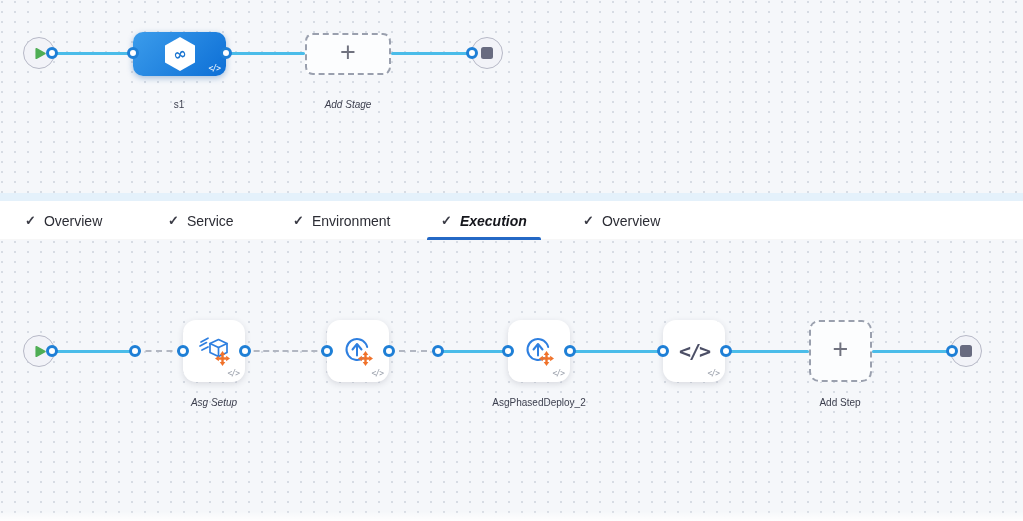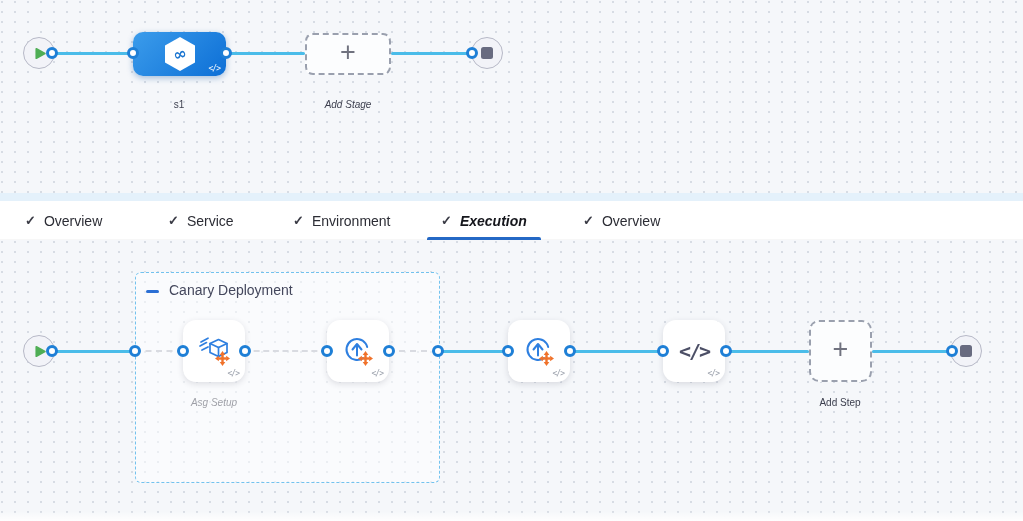--- a/index.html
+++ b/index.html
@@ -127,26 +127,20 @@
       <span class="tlabel">Execution</span>
     </div>
     <div class="tab" style="left:569px;">
       <span class="check">✓</span>
       <span class="tlabel">Overview</span>
     </div>
   </nav>
 
   <section class="canvas canvas-bottom">
 
-    <div class="group-box">
-      <span class="collapse-btn">
-        <span class="minus-icon"></span>
-      </span>
-      <span class="group-label">Canary Deployment</span>
-    </div>
 
     <div class="endnode" style="left:23px; top:95px;">
       <svg width="15" height="15" viewBox="0 0 14 14">
         <path d="M4 2.6 L12 7 L4 11.4 Z" fill="#4fae55" stroke="#4fae55" stroke-width="1.6" stroke-linejoin="round"></path>
       </svg>
     </div>
 
     <div class="link" style="left:52px;  top:109.5px; width:83px;"></div>
     <div class="dlink" style="left:135px; top:110px; width:48px;"></div>
     <div class="dlink" style="left:244px; top:110px; width:83px;"></div>
@@ -236,15 +230,16 @@
     <span class="port" style="left:321px; top:105px;"></span>
     <span class="port" style="left:383px; top:105px;"></span>
     <span class="port" style="left:432px; top:105px;"></span>
     <span class="port" style="left:502px; top:105px;"></span>
     <span class="port" style="left:564px; top:105px;"></span>
     <span class="port" style="left:657px; top:105px;"></span>
     <span class="port" style="left:720px; top:105px;"></span>
     <span class="port" style="left:946px; top:105px;"></span>
 
     <div class="node-label" style="left:164px; top:153px; width:100px;font-style:italic;">Asg Setup</div>
+    <div class="node-label break-label" style="left:488px; top:153px; width:102px;">AsgPhasedDeploy_2</div>
     <div class="node-label" style="left:790px; top:153px; width:100px;text-align:center;">Add Step</div>
   </section>
 </div>
 
 </body></html>

